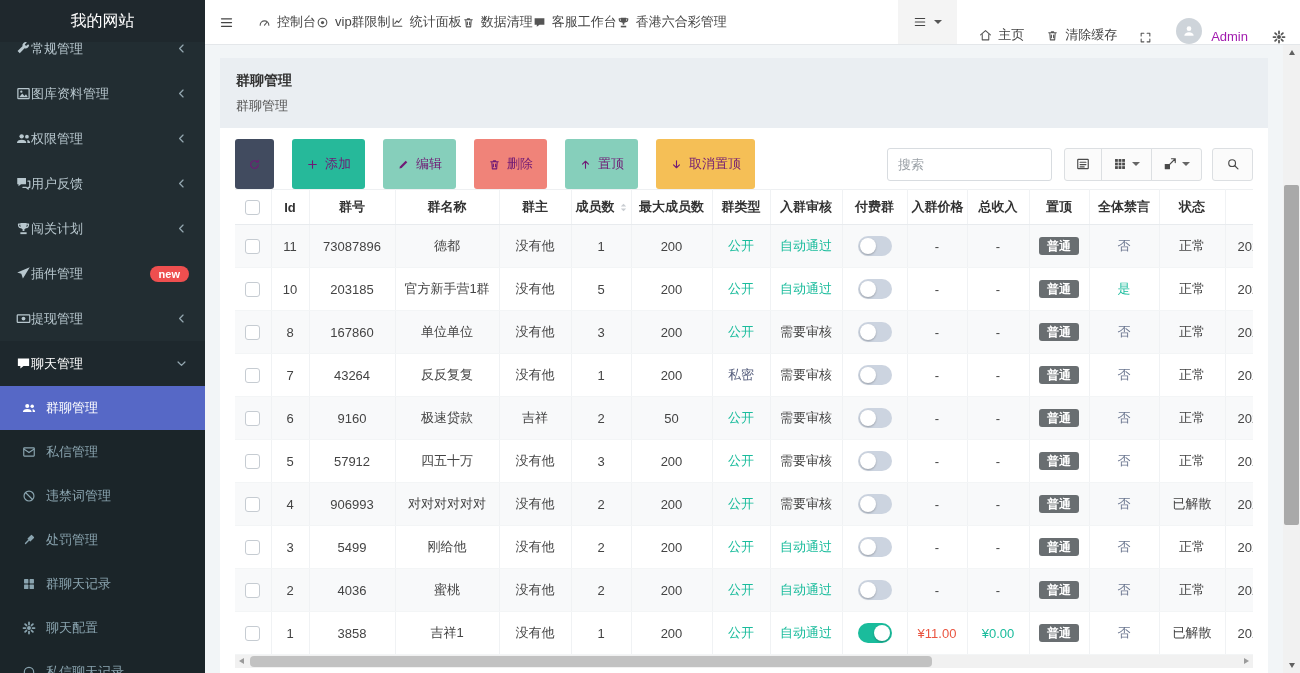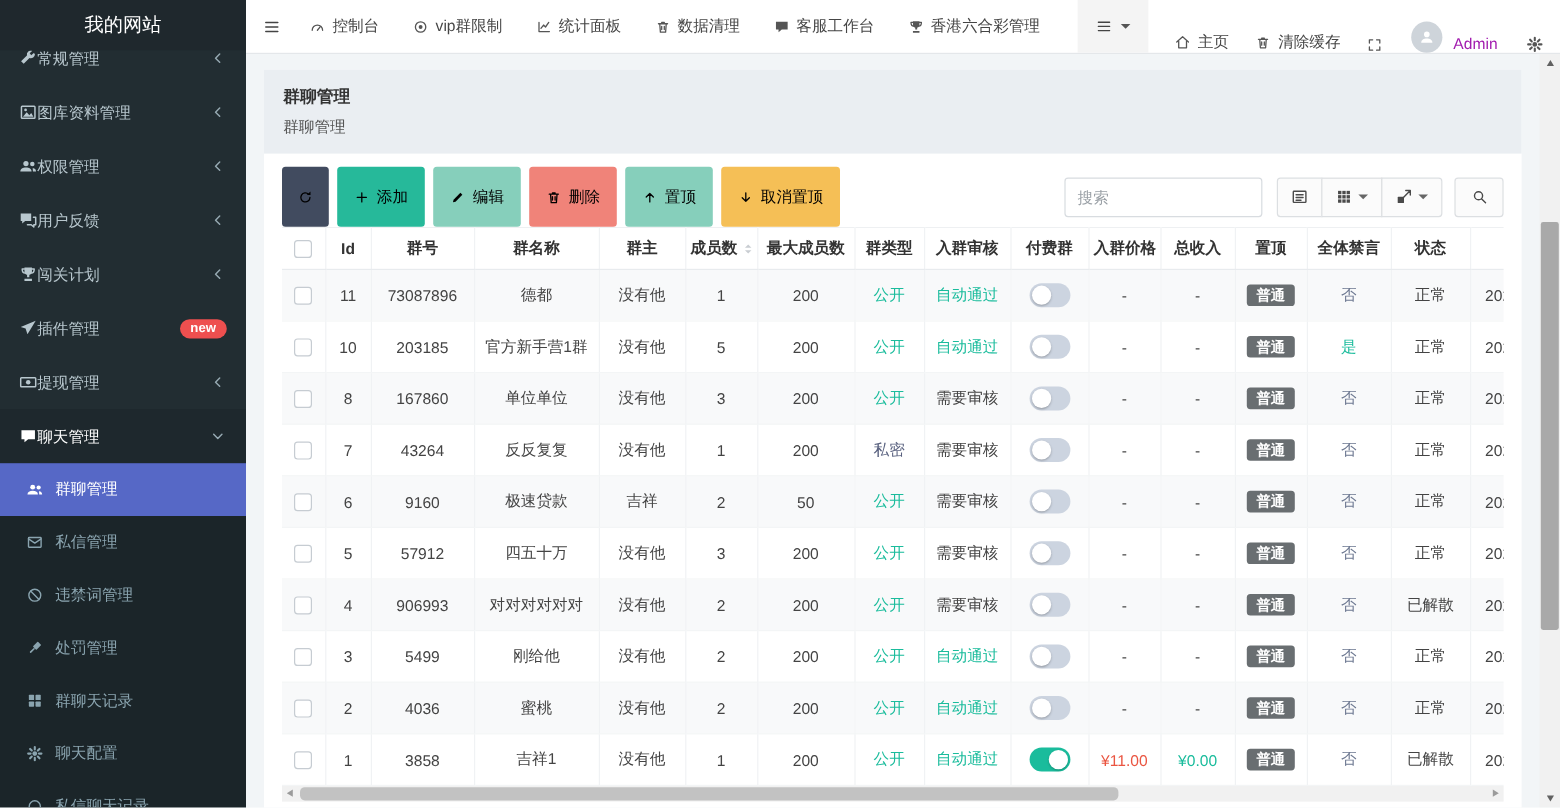--- a/index.html
+++ b/index.html
@@ -21,21 +21,21 @@
   .s-sub{background:#1b2529}
   .s-sub-item{height:44px;display:flex;align-items:center;padding:0 16px 0 22px;color:#8aa4af;gap:10px;cursor:pointer}
   .s-sub-item .ic{width:14px;height:14px}
   .s-sub-item.active{background:#5668c6;color:#fff}
 
   
   .main{flex:1;display:flex;flex-direction:column;min-width:0}
   .topnav{height:45px;background:#fff;border-bottom:1px solid #e4e7ea;display:flex;align-items:center;padding-left:14px;flex-shrink:0}
   .nav-toggle{margin-right:24px;color:#444;cursor:pointer;display:flex}
   .nav-toggle .ic{width:15px;height:15px}
-  .tn-left{display:flex;gap:28px;align-items:center}
+  .tn-left{display:flex;align-items:center}
   .tn-item{display:flex;align-items:center;gap:6px;color:#454545;cursor:pointer;white-space:nowrap}
   .tn-item .ic{width:13px;height:13px;color:#555}
   .tn-right{margin-left:auto;display:flex;align-items:flex-end;height:100%}
   .tn-dd{background:#f4f4f4;height:100%;display:flex;align-items:center;gap:7px;padding:0 15px;cursor:pointer;color:#444}
   .tn-dd .ic{width:14px;height:14px}
   .caret{width:0;height:0;border-left:4px solid transparent;border-right:4px solid transparent;border-top:4px solid #555}
   .tn-a{display:flex;align-items:center;gap:6px;margin-left:22px;cursor:pointer;color:#454545;white-space:nowrap}
   .tn-a .ic{width:13px;height:13px;color:#555}
   .avatar{width:26px;height:26px;border-radius:50%;background:#ced4da;display:flex;align-items:center;justify-content:center;color:#fff;margin-left:24px}
   .avatar .ic{width:14px;height:14px}
@@ -45,21 +45,21 @@
   
   .content{flex:1;padding:13px 32px 0 15px;min-width:0}
   .panel{background:#fff}
   .panel-heading{background:#eaeef2;padding:14px 16px 13px}
   .p-title{font-weight:bold;font-size:14px;color:#333}
   .p-sub{font-size:13px;color:#555;margin-top:7px}
   .panel-body{padding:11px 15px 12px}
 
   
   .toolbar{display:flex;align-items:center}
-  .btn{height:50px;border:none;border-radius:3px;color:#000000;font-size:13px;display:flex;align-items:center;gap:6px;padding:0 14px;margin-right:7px;cursor:pointer;font-family:inherit}
+  .btn{height:50px;border:none;border-radius:3px;color:#701a75;font-size:13px;display:flex;align-items:center;gap:6px;padding:0 14px;margin-right:18px;cursor:pointer;font-family:inherit}
   .btn .ic{width:13px;height:13px}
   .btn-refresh{background:#414b5f;padding:0 13px}
   .btn-add{background:#26b99a}
   .btn-edit,.btn-pin{background:#86cfbb}
   .btn-del{background:#f08379}
   .btn-unpin{background:#f5bf56}
   .search-area{margin-left:auto;display:flex;align-items:center}
   .search-input{width:165px;height:33px;border:1px solid #d8dce0;border-radius:3px;padding:0 10px;font-size:13px;color:#444;font-family:inherit;outline:none}
   .search-input::placeholder{color:#9aa0a6}
   .vgroup{display:flex;margin-left:12px}

